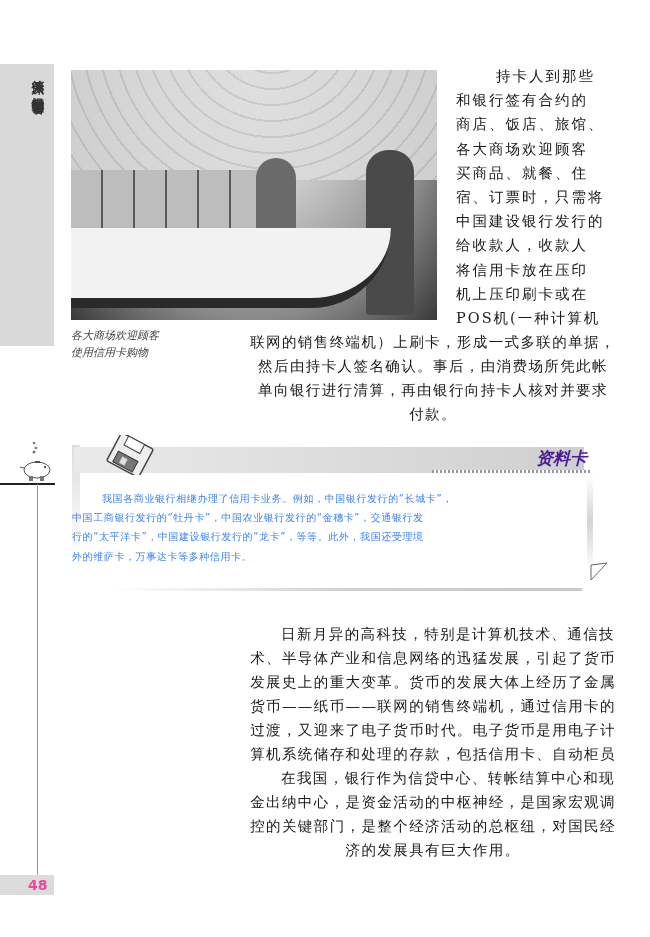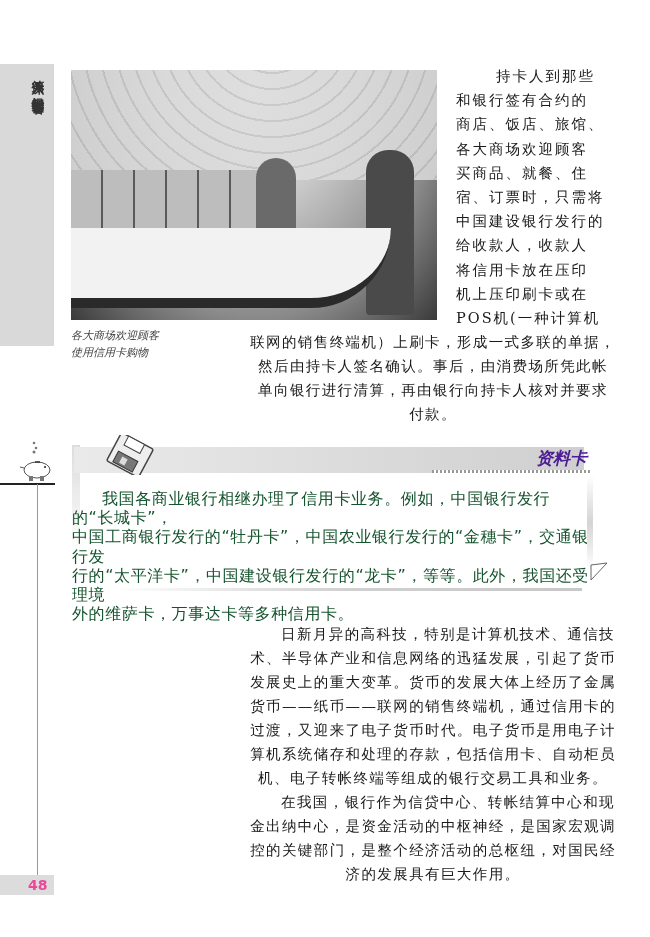--- a/index.html
+++ b/index.html
@@ -74,21 +74,21 @@
   .info-card .title {
     position:absolute; left:464px; top:2px;
     font-family: "DejaVu Sans", "Liberation Sans", sans-serif;
     font-weight:bold; font-style:italic; font-size:17px; color:#4c1d95;
   }
   .floppy-icon { position:absolute; left:26px; top:-10px; }
   .corner-icon { position:absolute; left:517px; top:115px; }
   .info-body {
     position:absolute; left:0; top:44px; width:520px;
     font-family: "DejaVu Sans", "Liberation Sans", sans-serif;
-    font-size:16px; line-height:19.2px; color:#14532d; letter-spacing:.6px;
+    font-size:10px; line-height:19.2px; color:#3b82f6; letter-spacing:.6px;
   }
   .info-body p { margin:0; text-indent:0; }
   .page-num-bar {
     position:absolute; left:0; top:875px; width:54px; height:20px; background:#dcdcdc;
   }
   .page-num {
     position:absolute; left:28px; top:877px;
     font-family: "DejaVu Sans", "Liberation Sans", sans-serif;
     font-size:14px; font-weight:bold; color:#ec4899;
   }
@@ -175,21 +175,20 @@
   </svg>
 </div>
 
 <div class="full-text" style="top:622px;">
   <p><span class="indent"></span><span>日新月异的高科技，特别是计算机技术、通信技</span></p>
   <p>术、半导体产业和信息网络的迅猛发展，引起了货币</p>
   <p>发展史上的重大变革。货币的发展大体上经历了金属</p>
   <p>货币——纸币——联网的销售终端机，通过信用卡的</p>
   <p>过渡，又迎来了电子货币时代。电子货币是用电子计</p>
   <p>算机系统储存和处理的存款，包括信用卡、自动柜员</p>
-  <p>机、电子转帐终端等组成的银行交易工具和业务。</p>
   <p><span class="indent"></span><span>在我国，银行作为信贷中心、转帐结算中心和现</span></p>
   <p>金出纳中心，是资金活动的中枢神经，是国家宏观调</p>
   <p>控的关键部门，是整个经济活动的总枢纽，对国民经</p>
   <p>济的发展具有巨大作用。</p>
 </div>
 
 <div class="page-num-bar"></div>
 <div class="page-num">48</div>
 
 </body></html>

